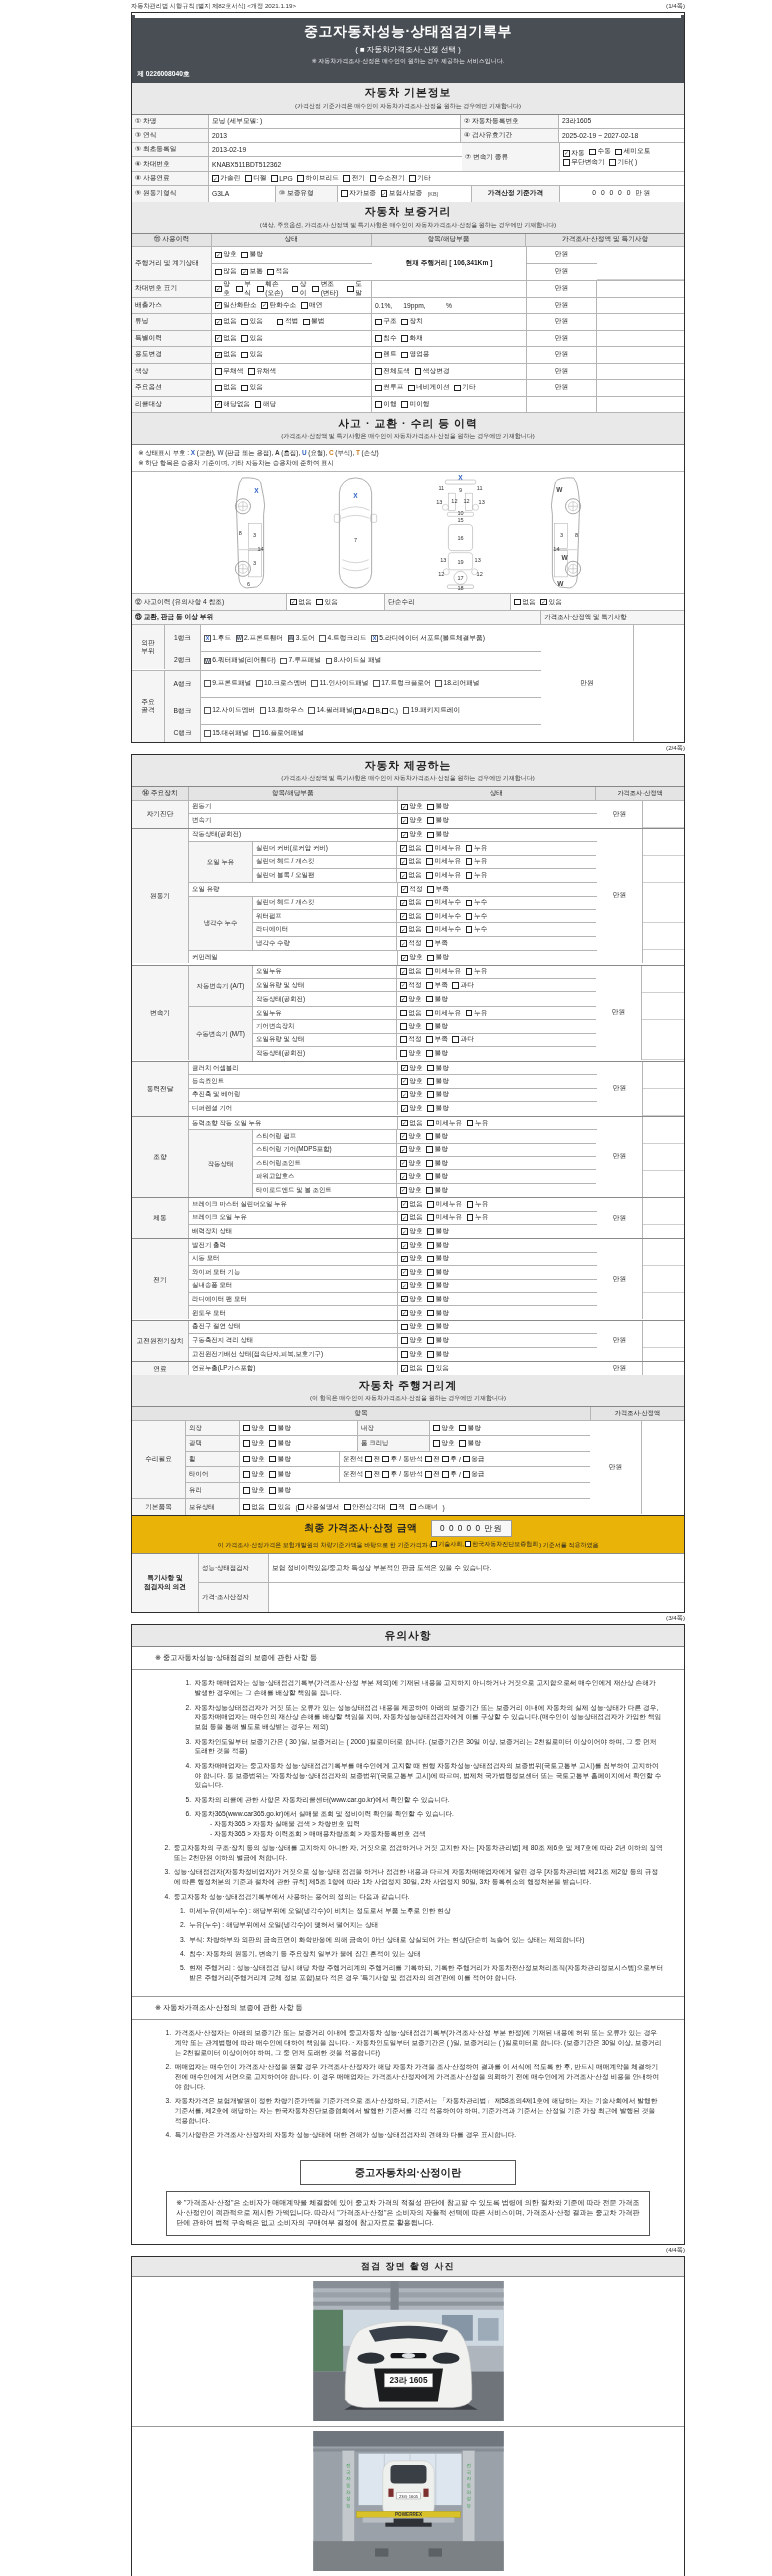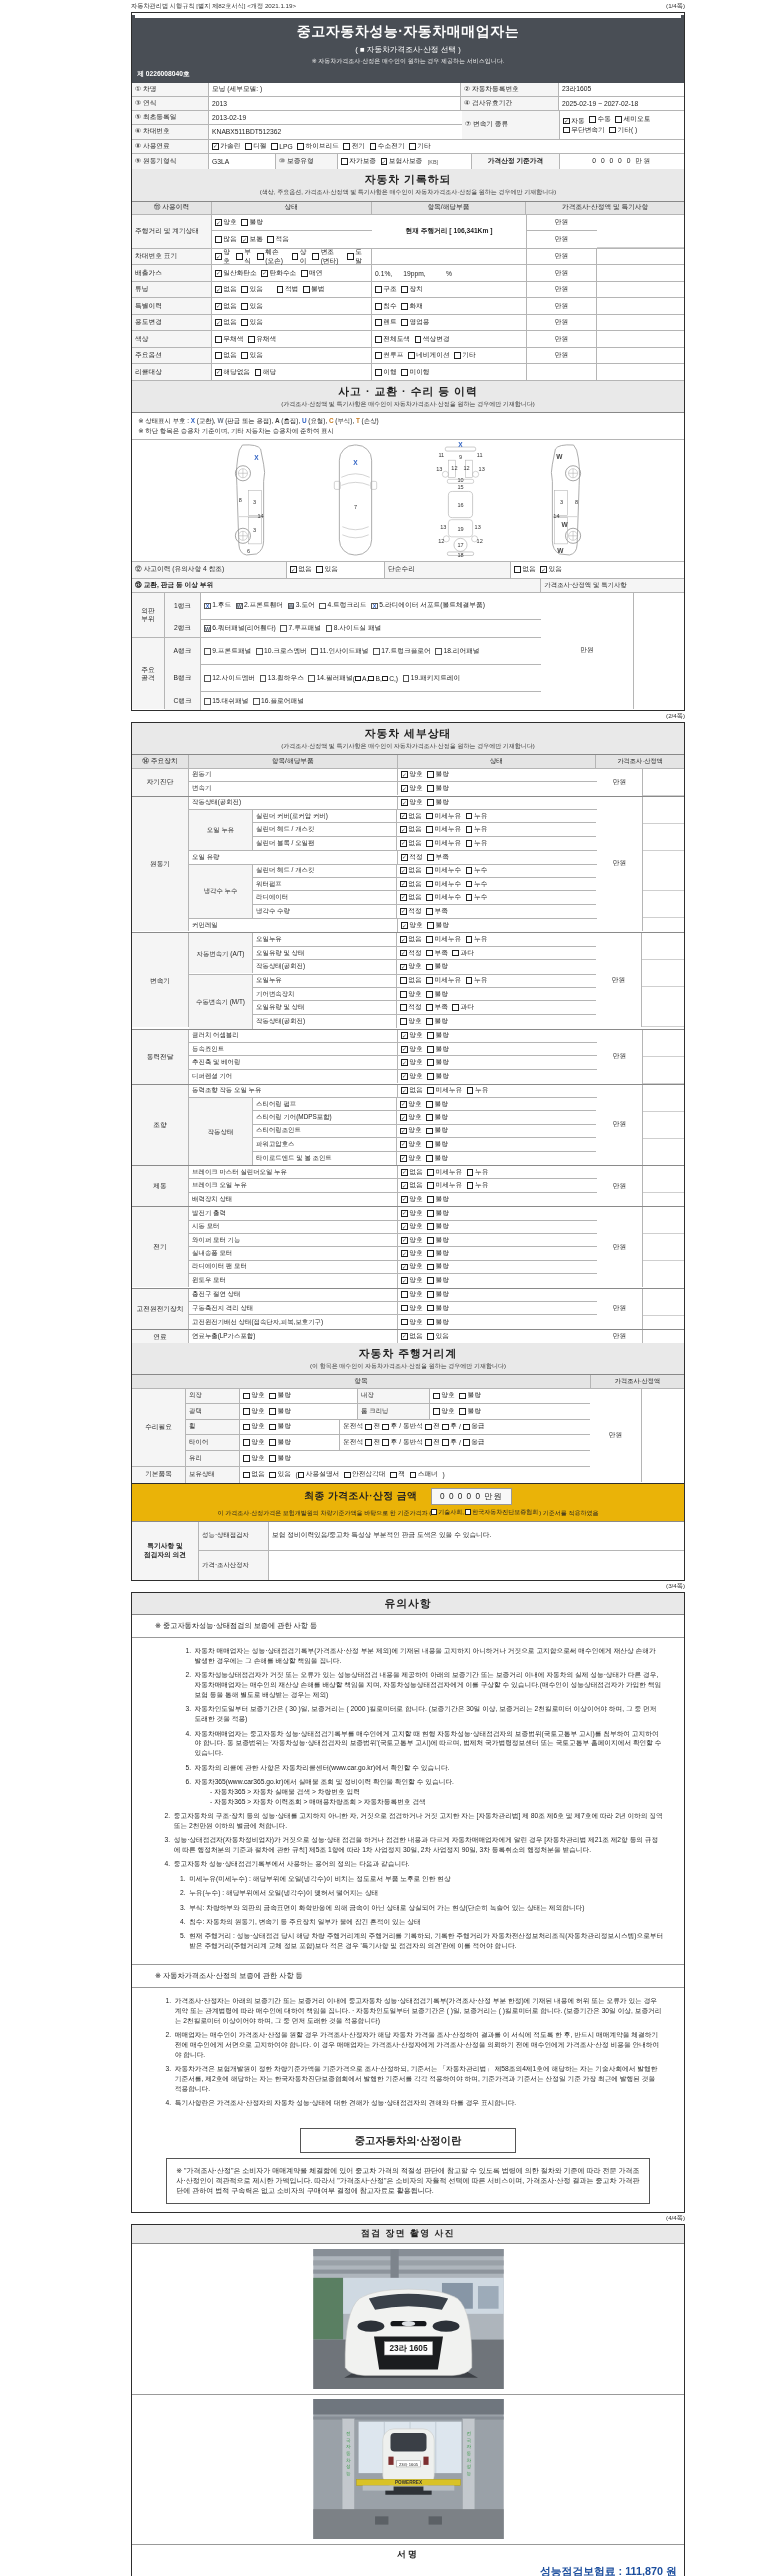--- a/index.html
+++ b/index.html
@@ -68,26 +68,30 @@
 <div class="doc">
 
   <div class="topline">
     <span>자동차관리법 시행규칙 [별지 제82호서식] &lt;개정 2021.1.19&gt;</span>
     <span>(1/4쪽)</span>
   </div>
 
   <div class="box">
     <div class="darkhead">
       <div class="strip"></div>
-      <div class="t1">중고자동차성능·자동차매매업자는</div>
+      <div class="t1">중고자동차성능·상태점검기록부</div>
       <div class="t2">( ■ 자동차가격조사·산정 선택 )</div>
       <div class="t3">※ 자동차가격조사·산정은 매수인이 원하는 경우 제공하는 서비스입니다.</div>
       <div class="docno">제 0226008040호</div>
     </div>
 
+    <div class="sechead">
+      <div class="sh1">자동차 기본정보</div>
+      <div class="sh2">(가격산정 기준가격은 매수인이 자동차가격조사·산정을 원하는 경우에만 기재합니다)</div>
+    </div>
     <div id="basicTable">
         <div class="tr" style="height:14px">
           <div class="td lab" style="width:77px;">① 차명</div>
           <div class="td " style="width:252px;">모닝 (세부모델: )</div>
           <div class="td lab" style="width:98px;">② 자동차등록번호</div>
           <div class="td " style="width:124px;">23라1605</div>
         </div>
         <div class="tr" style="height:14px">
           <div class="td lab" style="width:77px;">③ 연식</div>
           <div class="td " style="width:252px;">2013</div>
@@ -178,21 +182,21 @@
           <div class="td lab cen" style="width:88px;">
             <b>가격산정 기준가격</b>
           </div>
           <div class="td cen" style="width:124px;">
             <span style="letter-spacing:1.5px">0 0 0 0 0 만원</span>
           </div>
         </div>
       </div>
 
     <div class="sechead">
-      <div class="sh1">자동차 기록하되</div>
+      <div class="sh1">자동차 보증거리</div>
       <div class="sh2">(색상, 주요옵션, 가격조사·산정액 및 특기사항은 매수인이 자동차가격조사·산정을 원하는 경우에만 기재합니다)</div>
     </div>
     <div id="compTable">
         <div class="tr thead" style="height:13.4px">
           <div class="td cen" style="width:80px;">⑪ 사용이력</div>
           <div class="td cen" style="width:160px;">상태</div>
           <div class="td cen" style="width:155px;">항목/해당부품</div>
           <div class="td cen" style="width:158px;">가격조사·산정액 및 특기사항</div>
         </div>
         <div class="tr">
@@ -709,21 +713,21 @@
           <div class="priceCell" style="width:93px;height:116px">만원</div>
           <div class="blankcol" style="height:116px;background:none"></div>
         </div>
       </div>
   </div>
 
   <div class="marker">(2/4쪽)</div>
 
   <div class="box">
     <div class="sechead">
-      <div class="sh1">자동차 세부상태</div>
+      <div class="sh1">자동차 제공하는</div>
       <div class="sh2">(가격조사·산정액 및 특기사항은 매수인이 자동차가격조사·산정을 원하는 경우에만 기재합니다)</div>
     </div>
     <div id="detailTable">
         <div class="tr thead" style="height:13.4px">
           <div class="td cen" style="width:57px;">⑭ 주요장치</div>
           <div class="td cen" style="width:209px;">항목/해당부품</div>
           <div class="td cen" style="width:199px;">상태</div>
           <div class="td cen" style="width:88px;">
             <span style="font-size:6.2px">가격조사·산정액</span>
           </div>

